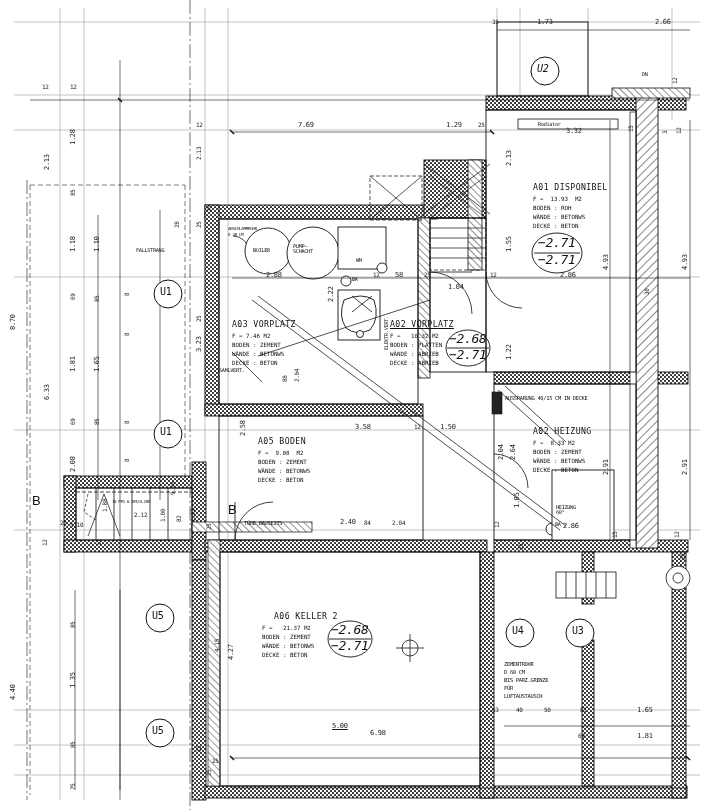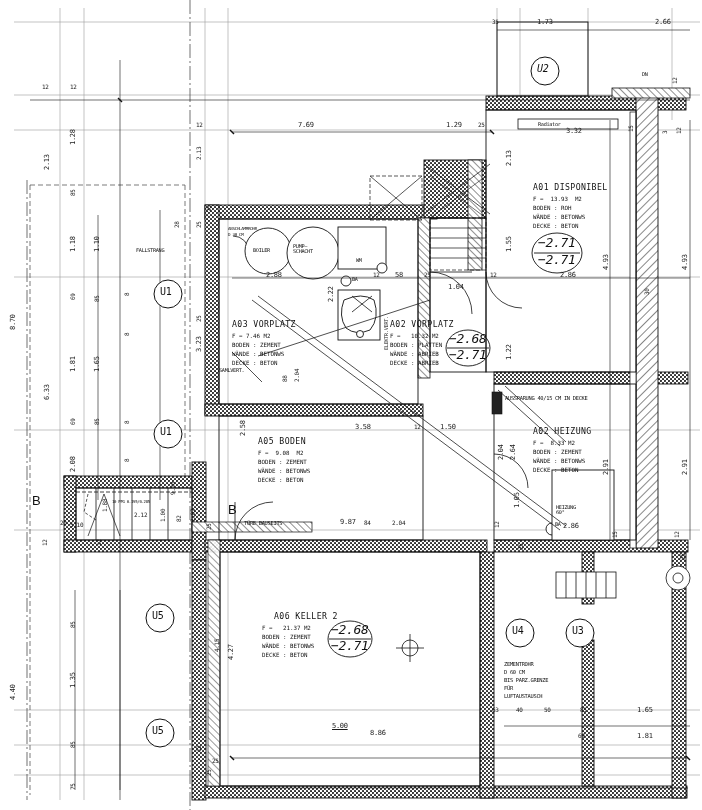--- a/index.html
+++ b/index.html
@@ -252,21 +252,21 @@
 <div class="lbl roomsub" style="left:533px;top:204px;">BODEN : ROH</div>
 <div class="lbl roomsub" style="left:533px;top:213px;">WÄNDE : BETONWS</div>
 <div class="lbl roomsub" style="left:533px;top:222px;">DECKE : BETON</div>
 <svg style="left:530px;top:232px;position:absolute;" width="54" height="42">
   <ellipse cx="27" cy="21" rx="25" ry="20" fill="none" stroke="#111" stroke-width="0.9"></ellipse>
   <line x1="4" y1="21" x2="50" y2="21" stroke="#111" stroke-width="0.9"></line>
 </svg>
 <div class="lbl lvl" style="left:538px;top:236px;">−2.71</div>
 <div class="lbl lvl" style="left:538px;top:253px;">−2.71</div>
 
-<div class="lbl room" style="left:390px;top:320px;">A02 VORPLATZ</div>
+<div class="lbl room" style="left:390px;top:320px;text-decoration:underline;">A02 VORPLATZ</div>
 <div class="lbl roomsub" style="left:390px;top:332px;">F =   10.32 M2</div>
 <div class="lbl roomsub" style="left:390px;top:341px;">BODEN : PLATTEN</div>
 <div class="lbl roomsub" style="left:390px;top:350px;">WÄNDE : ABRIEB</div>
 <div class="lbl roomsub" style="left:390px;top:359px;">DECKE : ABRIEB</div>
 <svg style="left:444px;top:329px;position:absolute;" width="48" height="38">
   <ellipse cx="24" cy="19" rx="22" ry="18" fill="none" stroke="#111" stroke-width="0.9"></ellipse>
   <line x1="3" y1="19" x2="45" y2="19" stroke="#111" stroke-width="0.9"></line>
 </svg>
 <div class="lbl lvl" style="left:449px;top:332px;">−2.68</div>
 <div class="lbl lvl" style="left:449px;top:348px;">−2.71</div>
@@ -425,21 +425,21 @@
 <div class="lbl dim6" style="left:373px;top:272px;">12</div>
 <div class="lbl dim" style="left:395px;top:272px;">58</div>
 <div class="lbl dim6" style="left:424px;top:272px;">25</div>
 <div class="lbl dim" style="left:448px;top:272px;margin-top:12px;">1.04</div>
 <div class="lbl dim6" style="left:490px;top:272px;">12</div>
 <div class="lbl dim" style="left:355px;top:424px;">3.58</div>
 <div class="lbl dim6" style="left:414px;top:424px;">12</div>
 <div class="lbl dim" style="left:440px;top:424px;">1.50</div>
 <div class="lbl vdim6" style="left:282px;top:382px;">88</div>
 <div class="lbl vdim6" style="left:294px;top:382px;">2.04</div>
-<div class="lbl dim" style="left:340px;top:519px;">9.87</div>
+<div class="lbl dim" style="left:340px;top:519px;">2.40</div>
 <div class="lbl dim6" style="left:364px;top:520px;">84</div>
 <div class="lbl dim6" style="left:392px;top:520px;">2.04</div>
 <div class="lbl vdim" style="left:514px;top:508px;">1.05</div>
 <div class="lbl vdim6" style="left:494px;top:528px;">12</div>
 <div class="lbl vdim6" style="left:206px;top:530px;">25</div>
 <div class="lbl vdim6" style="left:206px;top:212px;">25</div>
 <div class="lbl vdim6" style="left:206px;top:776px;">25</div>
 
 <div class="lbl vdim" style="left:603px;top:270px;">4.93</div>
 <div class="lbl vdim" style="left:682px;top:270px;">4.93</div>
@@ -452,21 +452,21 @@
 <div class="lbl vdim" style="left:510px;top:460px;">2.64</div>
 <div class="lbl vdim" style="left:498px;top:460px;">2.04</div>
 <div class="lbl vdim" style="left:506px;top:360px;">1.22</div>
 <div class="lbl vdim" style="left:506px;top:252px;">1.55</div>
 <div class="lbl vdim" style="left:506px;top:166px;">2.13</div>
 <div class="lbl dim" style="left:560px;top:272px;">2.86</div>
 <div class="lbl vdim" style="left:240px;top:436px;">2.58</div>
 <div class="lbl vdim" style="left:228px;top:660px;">4.27</div>
 <div class="lbl vdim6" style="left:214px;top:652px;">4.15</div>
 
-<div class="lbl dim" style="left:370px;top:730px;">8.86</div>
+<div class="lbl dim" style="left:370px;top:730px;">6.98</div>
 <div class="lbl dim" style="left:332px;top:723px;text-decoration:underline;">5.00</div>
 <div class="lbl dim6" style="left:212px;top:758px;">25</div>
 <div class="lbl dim6" style="left:492px;top:707px;">63</div>
 <div class="lbl dim6" style="left:516px;top:707px;">40</div>
 <div class="lbl dim6" style="left:544px;top:707px;">50</div>
 <div class="lbl dim6" style="left:580px;top:707px;">85</div>
 <div class="lbl dim" style="left:637px;top:707px;">1.65</div>
 <div class="lbl dim6" style="left:578px;top:733px;">69</div>
 <div class="lbl dim" style="left:637px;top:733px;">1.81</div>
 <div class="lbl vdim6" style="left:196px;top:752px;">12</div>

